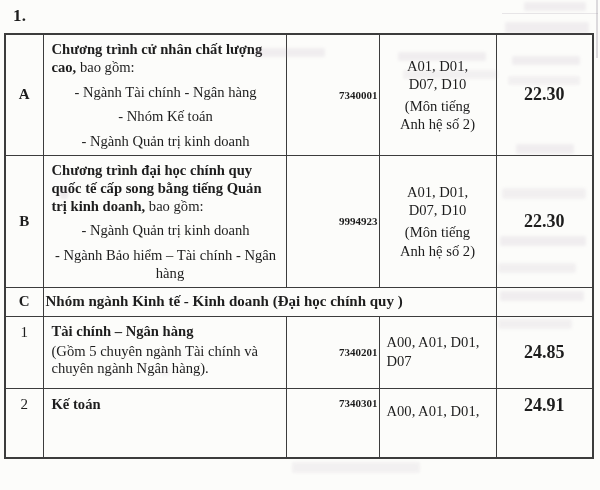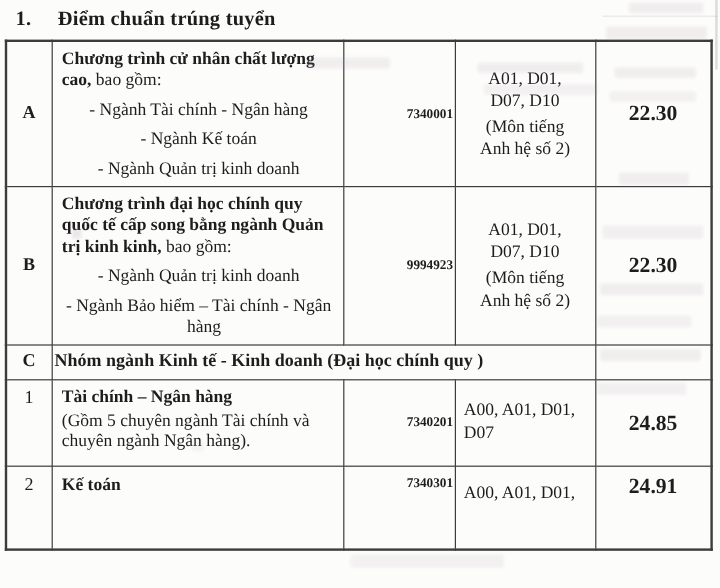--- a/index.html
+++ b/index.html
@@ -74,55 +74,54 @@
   .smudge-line{
     position:absolute;background:#8d8494;opacity:.28;
     filter:blur(.4px);pointer-events:none;
   }
 </style>
 </head>
 <body>
 
 <div class="doc-title">
   <span>1.</span>
-  <span>Điểm chuẩn trúng tuyển</span>
 </div>
 
 <div class="tablewrap">
 <table>
   <colgroup>
     <col style="width:38px">
         <col style="width:243px">
         <col style="width:93px">
     <col style="width:117px">
         <col style="width:97px">
   </colgroup>
 
   <tbody>
 
   <tr class="r-a">
     <td class="tt">A</td>
     <td class="name">
       <div><span class="b">Chương trình cử nhân chất lượng cao,</span><span> bao gồm:</span></div>
       <div class="major">- Ngành Tài chính - Ngân hàng</div>
-      <div class="major">- Ngành Kế toán</div>
+      <div class="major">- Nhóm Kế toán</div>
       <div class="major">- Ngành Quản trị kinh doanh</div>
     </td>
     <td class="code">7340001</td>
     <td class="combo">
       <div>A01, D01, D07, D10</div>
       <div class="cnote">(Môn tiếng Anh hệ số 2)</div>
     </td>
     <td class="score">22.30</td>
   </tr>
 
   <tr class="r-b">
     <td class="tt">B</td>
     <td class="name">
-      <div><span class="b">Chương trình đại học chính quy quốc tế cấp song bằng ngành Quản trị kinh kinh,</span><span> bao gồm:</span></div>
+      <div><span class="b">Chương trình đại học chính quy quốc tế cấp song bằng tiếng Quản trị kinh doanh,</span><span> bao gồm:</span></div>
       <div class="major">- Ngành Quản trị kinh doanh</div>
       <div class="major">- Ngành Bảo hiểm – Tài chính - Ngân hàng</div>
     </td>
     <td class="code">9994923</td>
     <td class="combo">
       <div>A01, D01, D07, D10</div>
       <div class="cnote">(Môn tiếng Anh hệ số 2)</div>
     </td>
     <td class="score">22.30</td>
   </tr>

